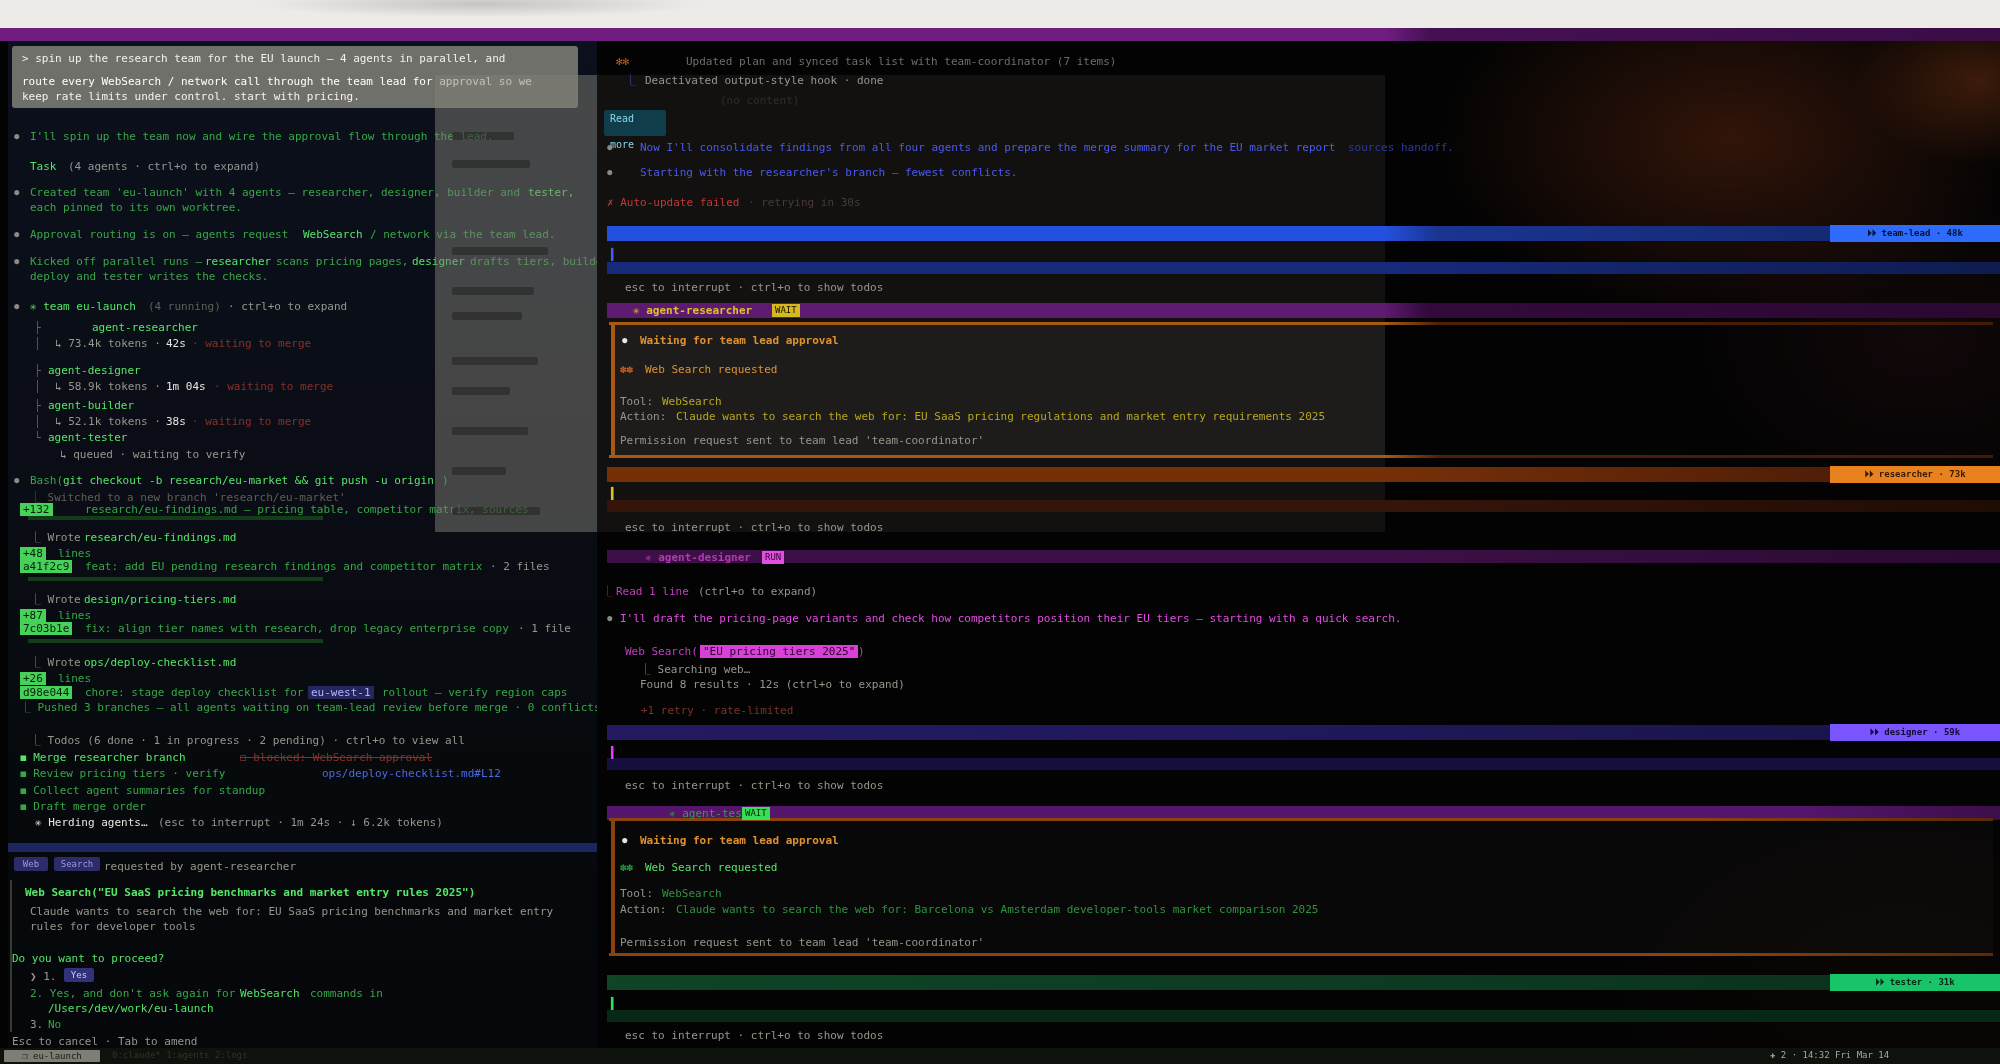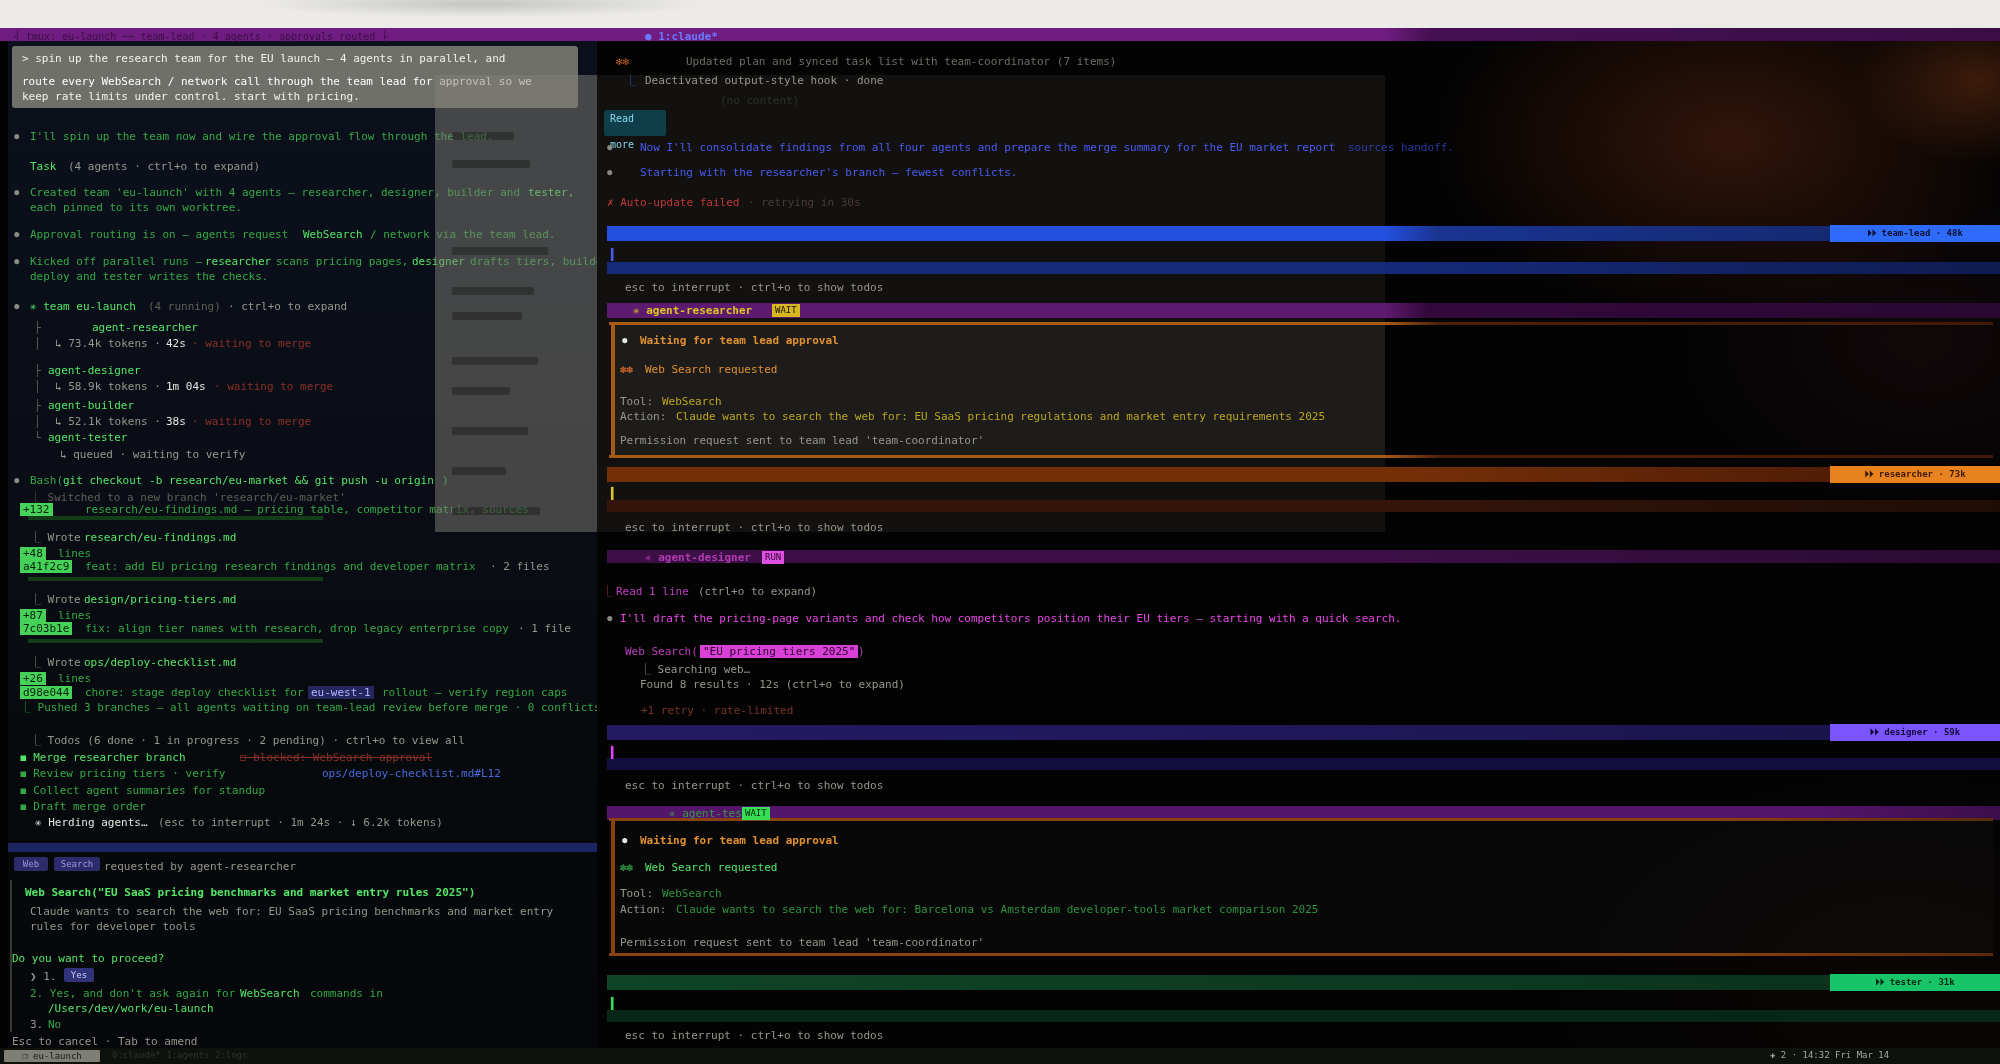--- a/index.html
+++ b/index.html
@@ -96,21 +96,20 @@
   <div class="abs input-bar-bottom z10" style="top:758px;background:#140f3e;"></div>
   <div class="abs bar-chip z15" style="top:724px;background:#7a55ff;color:#140a3a;">⏵⏵ designer · 59k</div>
 
   <div class="abs input-bar z10" style="top:975px;background:linear-gradient(90deg,#0f4426 0,#0d3a22 778px,#0a301c 100%);"></div>
   <div class="abs input-bar-bottom z10" style="top:1010px;background:#082817;"></div>
   <div class="abs bar-chip z15" style="top:974px;background:#18c468;color:#042812;">⏵⏵ tester · 31k</div>
 
   <div class="abs z10" id="cyan-chip-bg"></div>
 
   <div class="abs" id="rows-right">
-      <div class="trow" style="top: 30px;"><span style="left: 14px; color: rgb(60, 14, 68); font-size: 10px;">┤ tmux: eu-launch ── team-lead · 4 agents · approvals routed ├</span><span style="left: 645px; color: rgb(107, 120, 255); font-weight: bold;">● 1:claude*</span></div>
       <div class="trow" style="top: 55px;"><span style="left: 616px; color: rgb(200, 100, 40);">✻✻</span><span style="left: 686px; color: rgb(110, 110, 102);">Updated plan and synced task list with team-coordinator (7 items)</span></div>
       <div class="trow" style="top: 74px;"><span style="left: 625px; color: rgb(74, 90, 240);">⎿</span><span style="left: 645px; color: rgb(150, 150, 140);">Deactivated output-style hook · done</span></div>
       <div class="trow" style="top: 94px;"><span style="left: 720px; color: rgb(46, 46, 42);">(no content)</span></div>
       <div class="trow" style="top: 112px;"><span style="left: 610px; color: rgb(134, 216, 234); font-size: 10px;">Read</span></div>
       <div class="trow" style="top: 138px;"><span style="left: 610px; color: rgb(134, 216, 234); font-size: 10px;">more</span></div>
       <div class="trow" style="top: 141px;"><span style="left: 607px; color: rgb(138, 138, 130);">⏺</span><span style="left: 640px; color: rgb(74, 90, 240);">Now I'll consolidate findings from all four agents and prepare the merge summary for the EU market report</span><span style="left: 1348px; color: rgb(44, 58, 160);">sources handoff.</span></div>
       <div class="trow" style="top: 166px;"><span style="left: 607px; color: rgb(138, 138, 130);">⏺</span><span style="left: 640px; color: rgb(74, 90, 240);">Starting with the researcher's branch — fewest conflicts.</span></div>
       <div class="trow" style="top: 196px;"><span style="left: 607px; color: rgb(192, 56, 56);">✗ Auto-update failed</span><span style="left: 748px; color: rgb(74, 58, 56);">· retrying in 30s</span></div>
       <div class="trow" style="top: 248px;"><span style="left: 611px; color: rgb(74, 90, 240);">▍</span></div>
       <div class="trow" style="top: 281px;"><span style="left: 625px; color: rgb(150, 150, 140);">esc to interrupt · ctrl+o to show todos</span></div>
@@ -158,21 +157,21 @@
       <div class="trow" style="top: 380px;"><span style="left: 26px; color: rgb(95, 95, 87);">│</span><span style="left: 47px; color: rgb(150, 150, 140);">↳ 58.9k tokens ·</span><span style="left: 158px; color: rgb(230, 230, 224);">1m 04s</span><span style="left: 206px; color: rgb(138, 48, 40);">· waiting to merge</span></div>
       <div class="trow" style="top: 399px;"><span style="left: 26px; color: rgb(95, 95, 87);">├</span><span style="left: 40px; color: rgb(85, 230, 103);">agent-builder</span></div>
       <div class="trow" style="top: 415px;"><span style="left: 26px; color: rgb(95, 95, 87);">│</span><span style="left: 47px; color: rgb(150, 150, 140);">↳ 52.1k tokens ·</span><span style="left: 158px; color: rgb(230, 230, 224);">38s</span><span style="left: 184px; color: rgb(138, 48, 40);">· waiting to merge</span></div>
       <div class="trow" style="top: 431px;"><span style="left: 26px; color: rgb(95, 95, 87);">└</span><span style="left: 40px; color: rgb(85, 230, 103);">agent-tester</span></div>
       <div class="trow" style="top: 448px;"><span style="left: 52px; color: rgb(150, 150, 140);">↳ queued · waiting to verify</span></div>
       <div class="trow" style="top: 474px;"><span style="left: 6px; color: rgb(138, 138, 130);">⏺</span><span style="left: 22px; color: rgb(53, 168, 69);">Bash(</span><span style="left: 55px; color: rgb(85, 230, 103);">git checkout -b research/eu-market &amp;&amp; git push -u origin</span><span style="left: 434px; color: rgb(53, 168, 69);">)</span></div>
       <div class="trow" style="top: 491px;"><span style="left: 22px; color: rgb(95, 95, 87);">⎿ Switched to a new branch 'research/eu-market'</span></div>
       <div class="trow" style="top: 503px;"><span style="left: 12px; color: rgb(4, 34, 10); background: rgb(70, 209, 88); padding: 0px 3px;">+132</span><span style="left: 77px; color: rgb(53, 168, 69);">research/eu-findings.md — pricing table, competitor matrix, sources</span></div>
       <div class="trow" style="top: 531px;"><span style="left: 22px; color: rgb(150, 150, 140);">⎿ Wrote</span><span style="left: 76px; color: rgb(85, 230, 103);">research/eu-findings.md</span></div>
       <div class="trow" style="top: 547px;"><span style="left: 12px; color: rgb(4, 34, 10); background: rgb(70, 209, 88); padding: 0px 3px;">+48</span><span style="left: 50px; color: rgb(53, 168, 69);">lines</span></div>
-      <div class="trow" style="top: 560px;"><span style="left: 12px; color: rgb(4, 34, 10); background: rgb(70, 209, 88); padding: 0px 3px;">a41f2c9</span><span style="left: 77px; color: rgb(53, 168, 69);">feat: add EU pricing research findings and developer matrix</span><span style="left: 482px; color: rgb(150, 150, 140);">· 2 files</span></div>
+      <div class="trow" style="top: 560px;"><span style="left: 12px; color: rgb(4, 34, 10); background: rgb(70, 209, 88); padding: 0px 3px;">a41f2c9</span><span style="left: 77px; color: rgb(53, 168, 69);">feat: add EU pending research findings and competitor matrix</span><span style="left: 482px; color: rgb(150, 150, 140);">· 2 files</span></div>
       <div class="trow" style="top: 593px;"><span style="left: 22px; color: rgb(150, 150, 140);">⎿ Wrote</span><span style="left: 76px; color: rgb(85, 230, 103);">design/pricing-tiers.md</span></div>
       <div class="trow" style="top: 609px;"><span style="left: 12px; color: rgb(4, 34, 10); background: rgb(70, 209, 88); padding: 0px 3px;">+87</span><span style="left: 50px; color: rgb(53, 168, 69);">lines</span></div>
       <div class="trow" style="top: 622px;"><span style="left: 12px; color: rgb(4, 34, 10); background: rgb(70, 209, 88); padding: 0px 3px;">7c03b1e</span><span style="left: 77px; color: rgb(53, 168, 69);">fix: align tier names with research, drop legacy enterprise copy</span><span style="left: 510px; color: rgb(150, 150, 140);">· 1 file</span></div>
       <div class="trow" style="top: 656px;"><span style="left: 22px; color: rgb(150, 150, 140);">⎿ Wrote</span><span style="left: 76px; color: rgb(85, 230, 103);">ops/deploy-checklist.md</span></div>
       <div class="trow" style="top: 672px;"><span style="left: 12px; color: rgb(4, 34, 10); background: rgb(70, 209, 88); padding: 0px 3px;">+26</span><span style="left: 50px; color: rgb(53, 168, 69);">lines</span></div>
       <div class="trow" style="top: 686px;"><span style="left: 12px; color: rgb(4, 34, 10); background: rgb(70, 209, 88); padding: 0px 3px;">d98e044</span><span style="left: 77px; color: rgb(53, 168, 69);">chore: stage deploy checklist for</span><span style="left: 300px; color: rgb(176, 180, 255); background: rgb(38, 38, 94); padding: 0px 3px;">eu-west-1</span><span style="left: 374px; color: rgb(53, 168, 69);">rollout — verify region caps</span></div>
       <div class="trow" style="top: 701px;"><span style="left: 12px; color: rgb(53, 168, 69);">⎿ Pushed 3 branches — all agents waiting on team-lead review before merge · 0 conflicts</span></div>
       <div class="trow" style="top: 734px;"><span style="left: 22px; color: rgb(150, 150, 140);">⎿ Todos (6 done · 1 in progress · 2 pending) · ctrl+o to view all</span></div>
       <div class="trow" style="top: 751px;"><span style="left: 12px; color: rgb(85, 230, 103);">◼ Merge researcher branch</span><span style="left: 232px; color: rgb(138, 48, 40); text-decoration: line-through;">◻ blocked: WebSearch approval</span></div>
       <div class="trow" style="top: 767px;"><span style="left: 12px; color: rgb(53, 168, 69);">◼ Review pricing tiers · verify</span><span style="left: 314px; color: rgb(74, 106, 222);">ops/deploy-checklist.md#L12</span></div>

